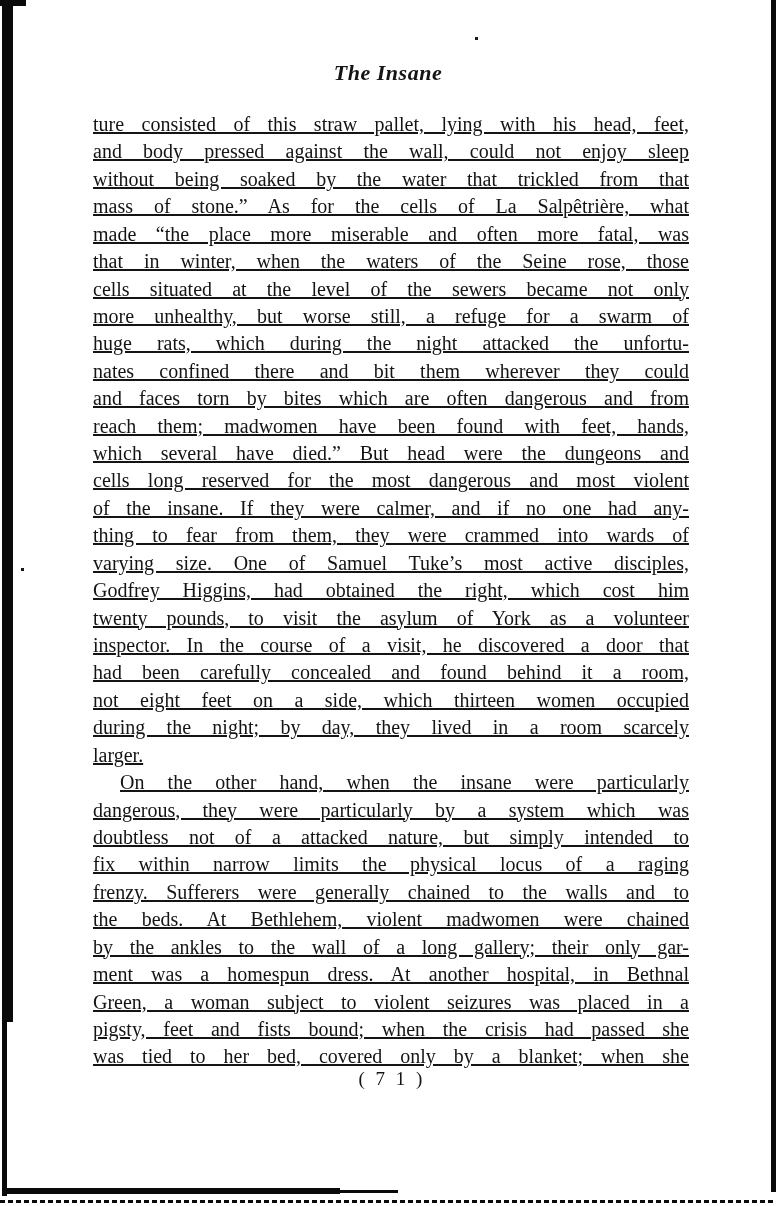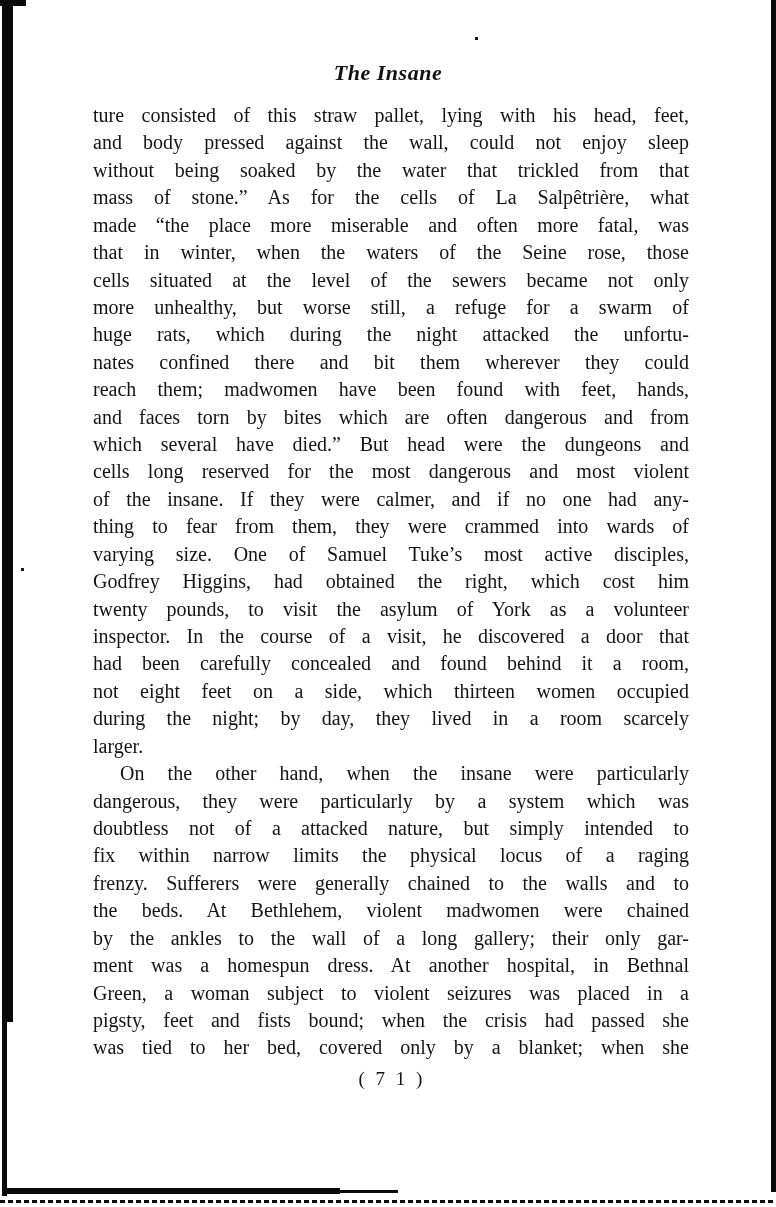--- a/index.html
+++ b/index.html
@@ -36,23 +36,24 @@
     text-align: center;
     font-style: italic;
     font-weight: bold;
     font-size: 22px;
     letter-spacing: 0.5px;
   }
 
   
   .body-text {
     position: absolute;
-    left: 93px; top: 102px;
+    left: 93px; top: 111px;
     width: 596px;
     font-size: 20px;
+    text-decoration: underline;
   }
   .line {
     height: 27.43px;
     line-height: 27.43px;
     overflow: hidden;
     text-align: justify;
     text-align-last: justify;
     word-spacing: 1px;
   }
   .line.no-just { text-align-last: left; }
@@ -88,22 +89,22 @@
       <div class="line">ture consisted of this straw pallet, lying with his head, feet,</div>
       <div class="line">and body pressed against the wall, could not enjoy sleep</div>
       <div class="line">without being soaked by the water that trickled from that</div>
       <div class="line">mass of stone.” As for the cells of La Salpêtrière, what</div>
       <div class="line">made “the place more miserable and often more fatal, was</div>
       <div class="line">that in winter, when the waters of the Seine rose, those</div>
       <div class="line">cells situated at the level of the sewers became not only</div>
       <div class="line">more unhealthy, but worse still, a refuge for a swarm of</div>
       <div class="line">huge rats, which during the night attacked the unfortu-</div>
       <div class="line">nates confined there and bit them wherever they could</div>
+      <div class="line">and faces torn by bites which are often dangerous and from</div>
       <div class="line">reach them; madwomen have been found with feet, hands,</div>
-      <div class="line">and faces torn by bites which are often dangerous and from</div>
       <div class="line">which several have died.” But head were the dungeons and</div>
       <div class="line">cells long reserved for the most dangerous and most violent</div>
       <div class="line">of the insane. If they were calmer, and if no one had any-</div>
       <div class="line">thing to fear from them, they were crammed into wards of</div>
       <div class="line">varying size. One of Samuel Tuke’s most active disciples,</div>
       <div class="line">Godfrey Higgins, had obtained the right, which cost him</div>
       <div class="line">twenty pounds, to visit the asylum of York as a volunteer</div>
       <div class="line">inspector. In the course of a visit, he discovered a door that</div>
       <div class="line">had been carefully concealed and found behind it a room,</div>
       <div class="line">not eight feet on a side, which thirteen women occupied</div>

